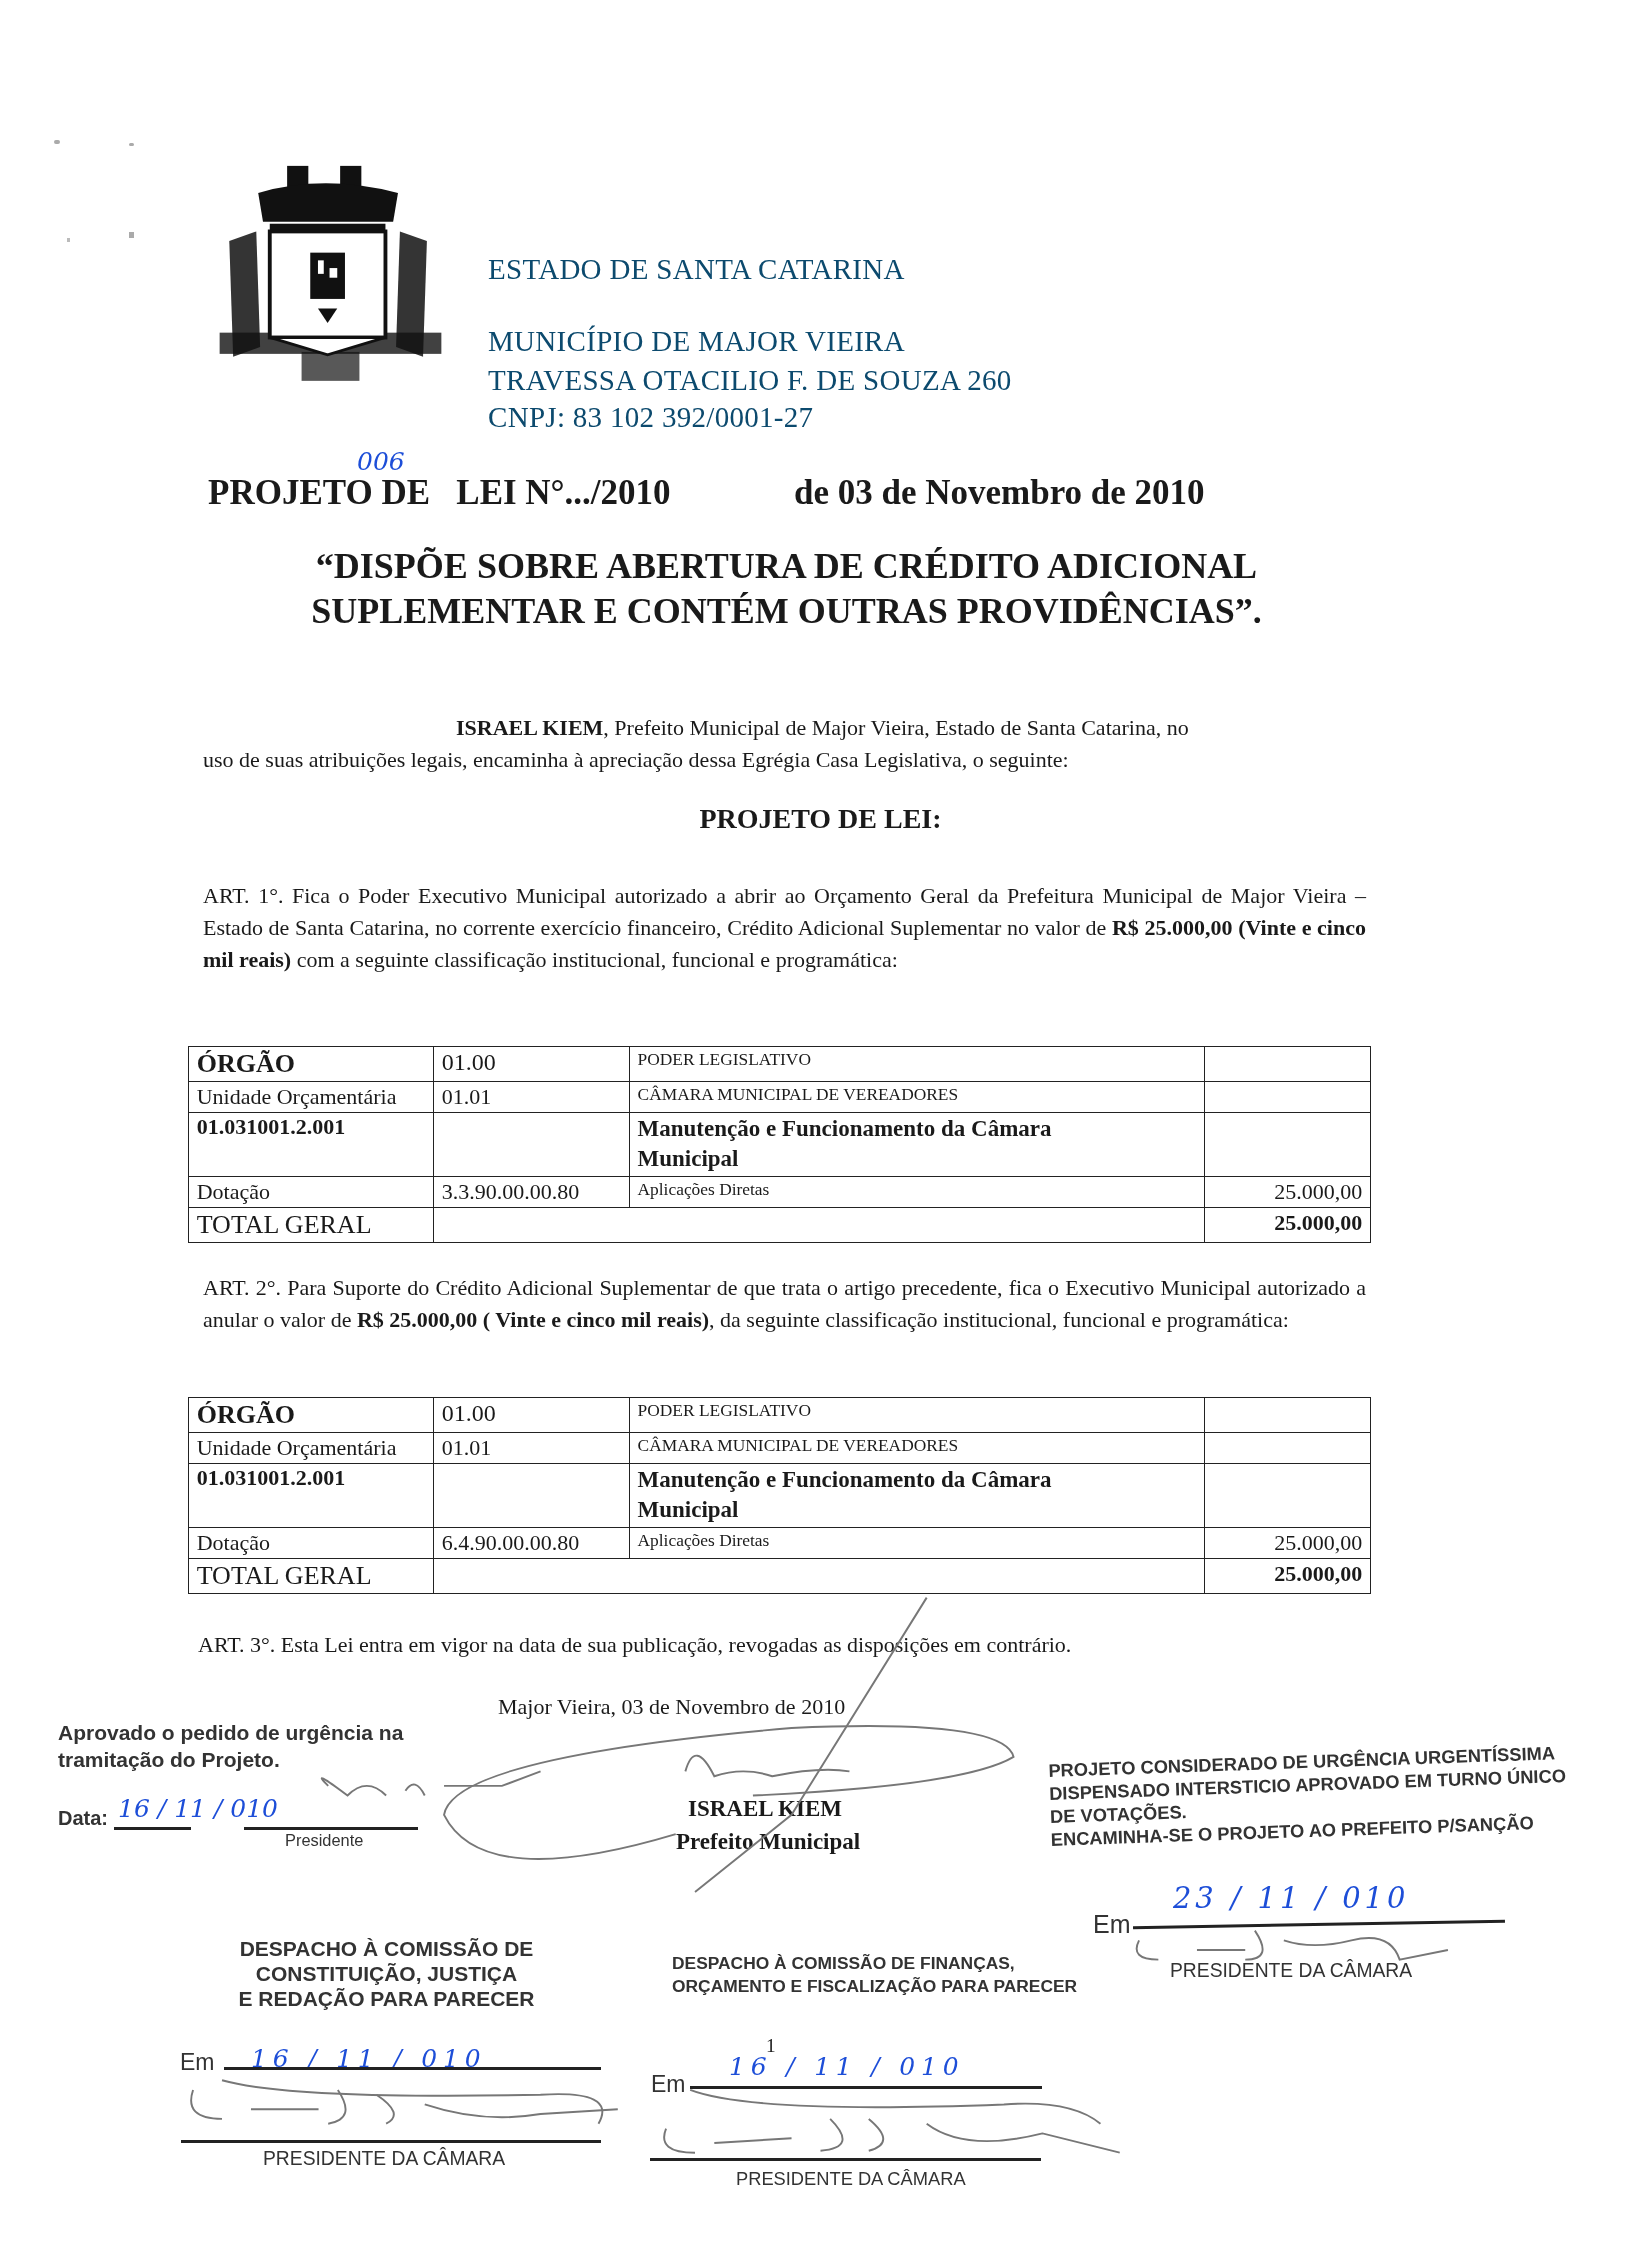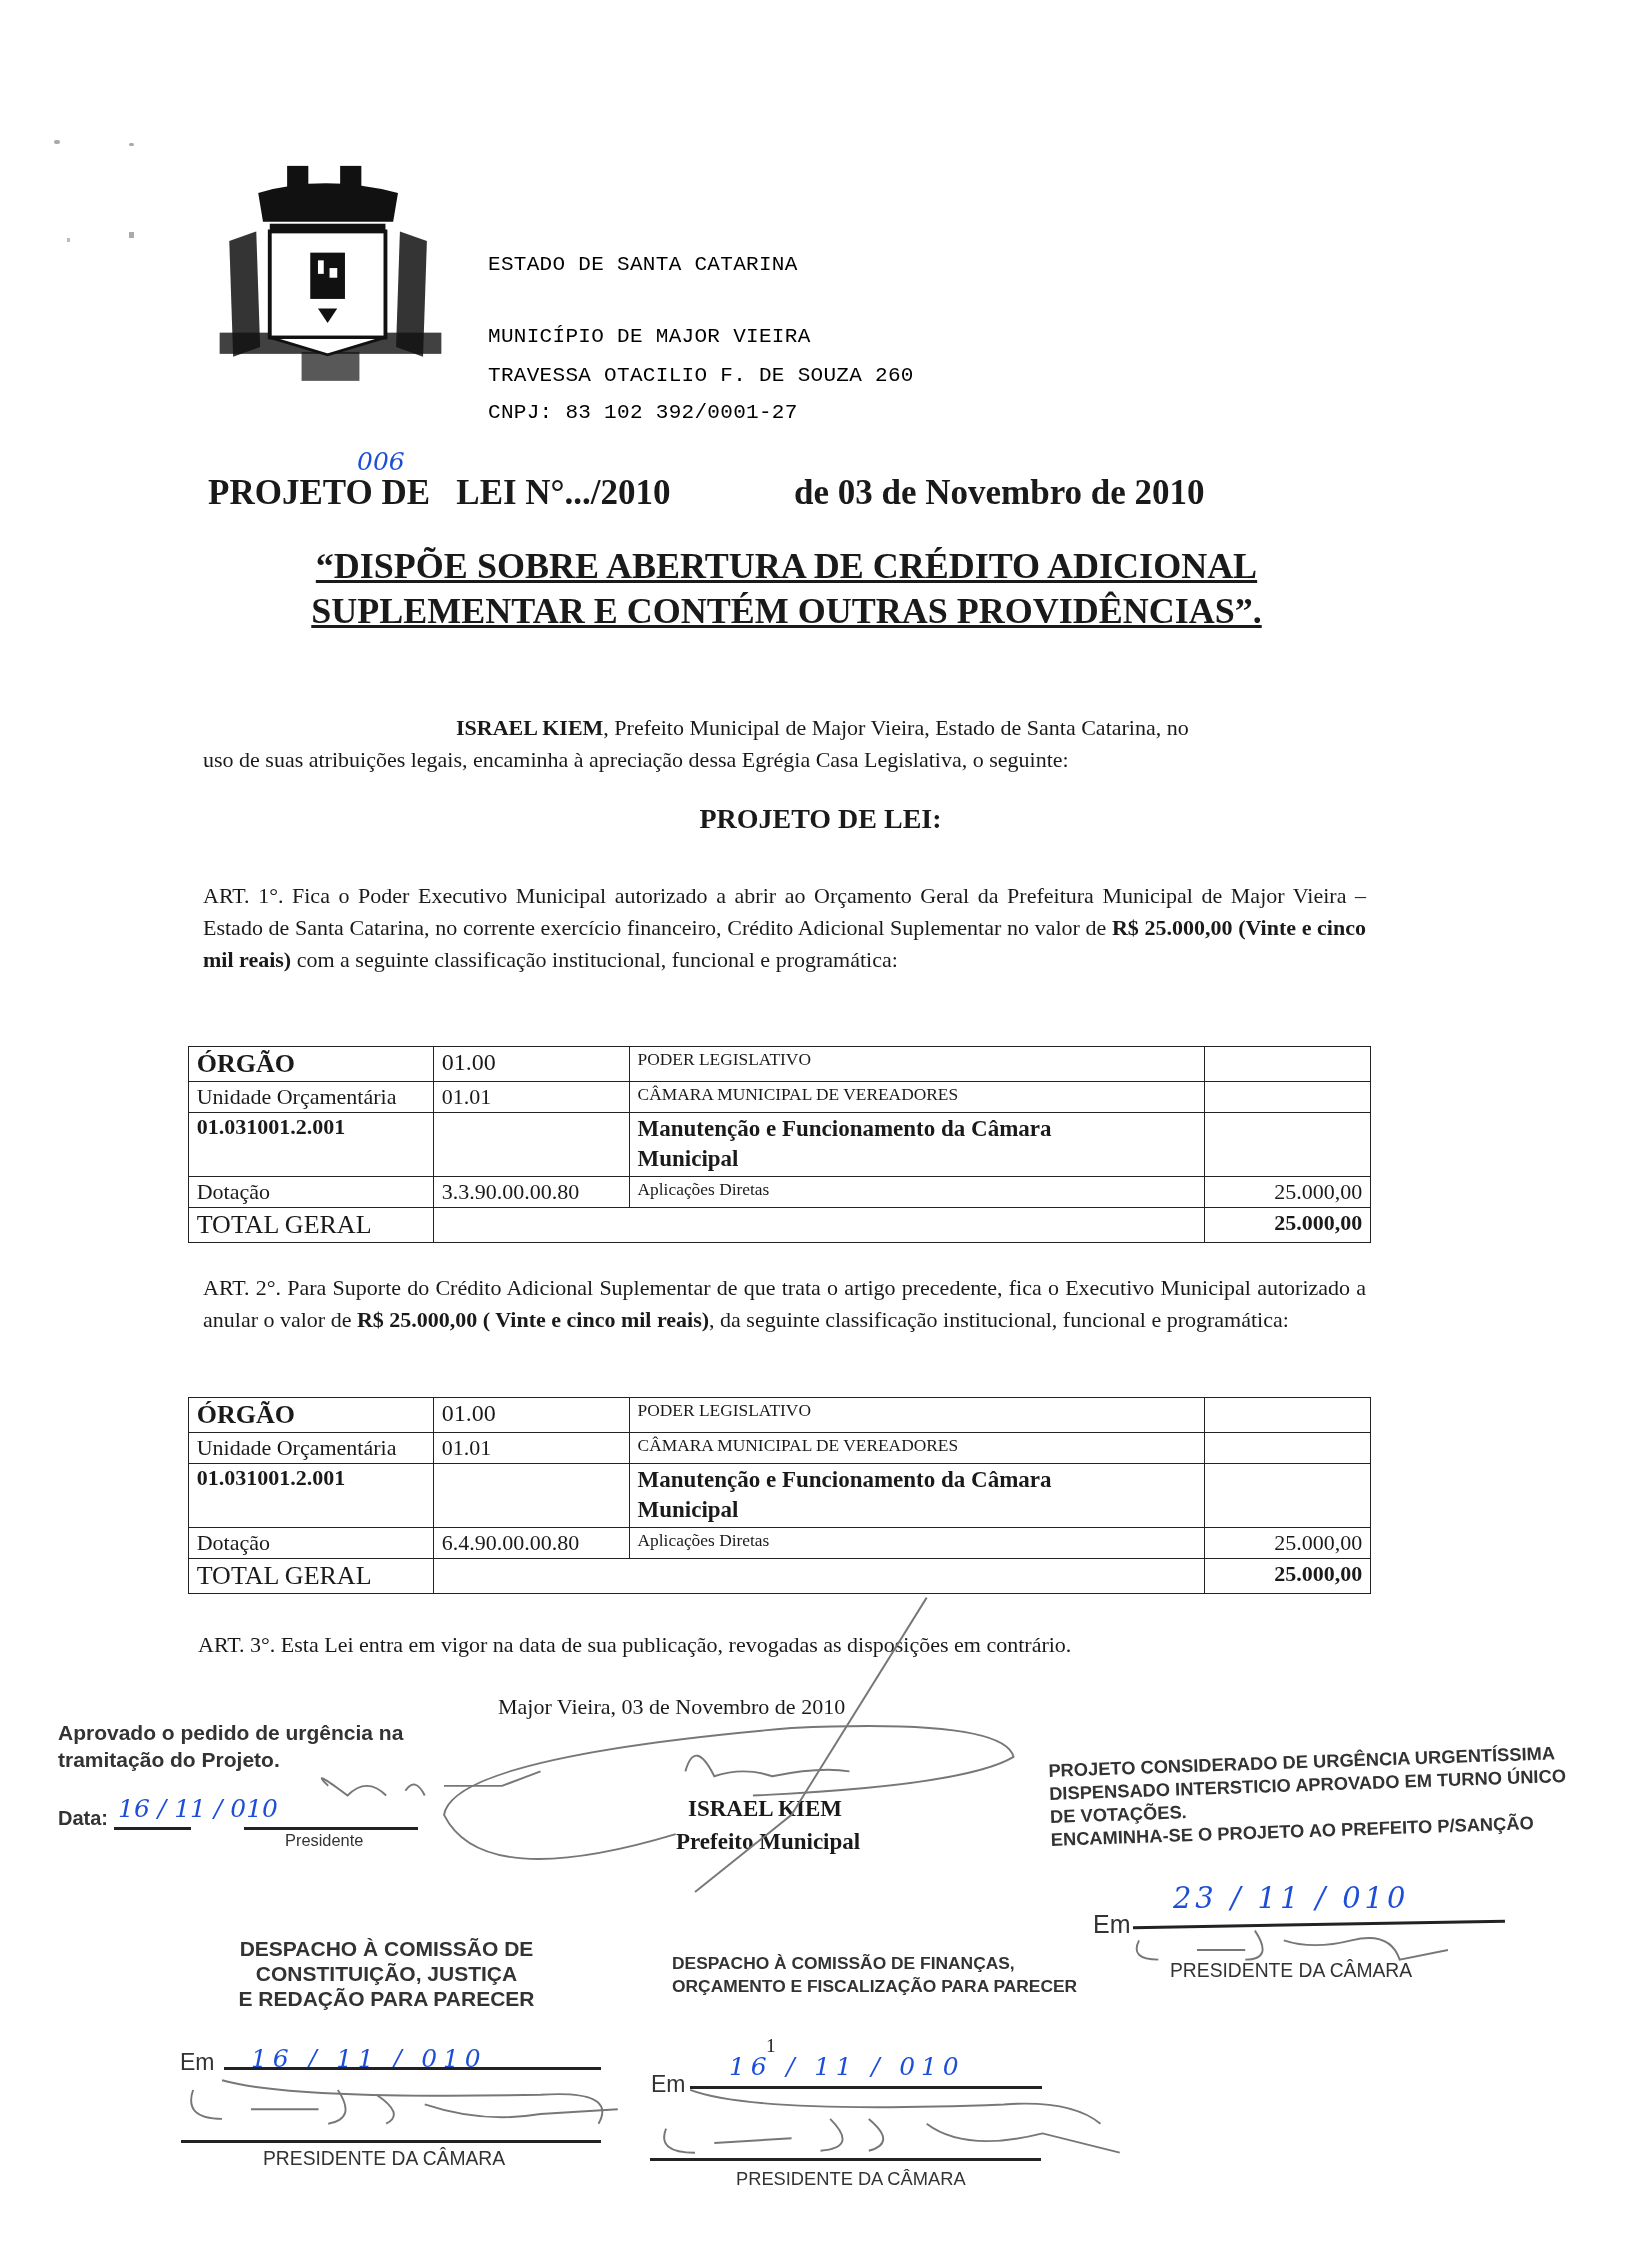--- a/index.html
+++ b/index.html
@@ -2,24 +2,24 @@
 <html><head>
 <meta charset="utf-8">
 <style>
   html, body { margin: 0; padding: 0; background: #ffffff; }
   body { width: 1641px; height: 2257px; position: relative; overflow: hidden; color: #1a1a1a; font-family: "Liberation Serif", serif; }
   .abs { position: absolute; }
   .serif { font-family: "Liberation Serif", serif; }
 
   
   #crest { left: 210px; top: 154px; width: 241px; height: 232px; }
-  .hdr-line { font-family: Liberation Mono, monospace; font-size: 21px; color: #000000; white-space: nowrap; letter-spacing: 0.3px; }
+  .hdr-line { font-family: Liberation Serif, serif; font-size: 29px; color: #0c4a6e; white-space: nowrap; letter-spacing: 0.3px; }
 
   .title-row { font-family: "Liberation Serif", serif; font-weight: bold; font-size: 35px; white-space: nowrap; }
-  .heading { font-family: "Liberation Serif", serif; font-weight: bold; font-size: 36px; text-align: center; line-height: 1.25; text-decoration: underline; }
+  .heading { font-family: "Liberation Serif", serif; font-weight: bold; font-size: 36px; text-align: center; line-height: 1.25; }
   .para { font-family: "Liberation Serif", serif; font-size: 22px; line-height: 32px; text-align: justify; }
   .para b { font-weight: bold; }
 
   
   table.budget { border-collapse: collapse; font-family: "Liberation Serif", serif; font-size: 22px; }
   table.budget td { border: 1.9px solid #222; padding: 1.9px 7.7px; vertical-align: top; }
   table.budget .c1 { width: 247px; }
   table.budget .c2 { width: 189px; }
   table.budget .c3 { width: 518px; }
   table.budget .c4 { width: 164px; text-align: right; }

